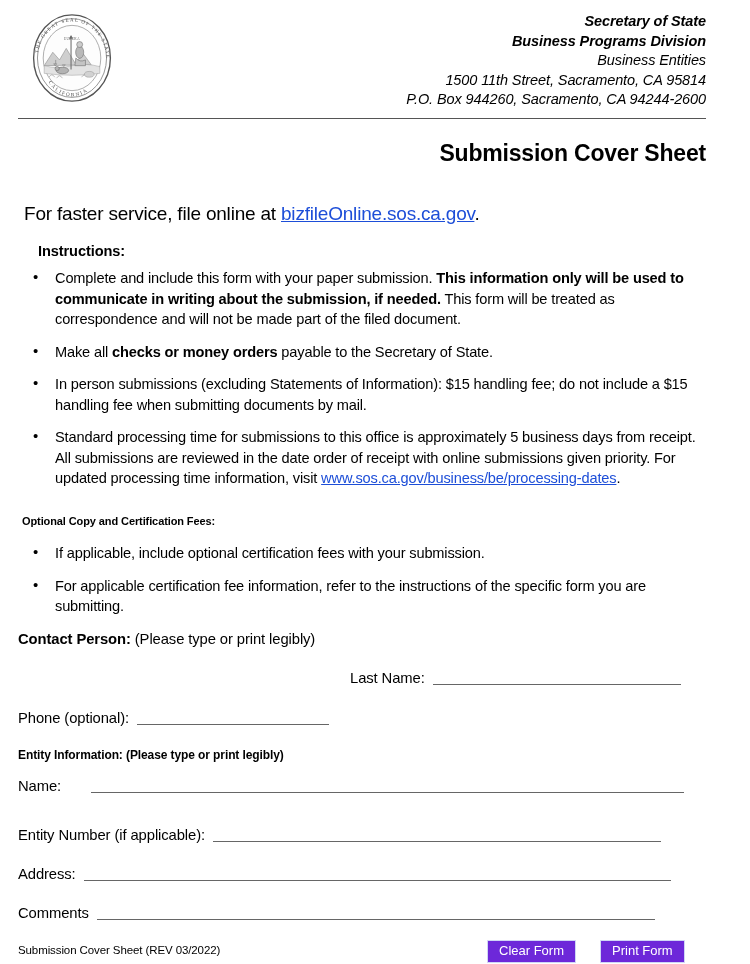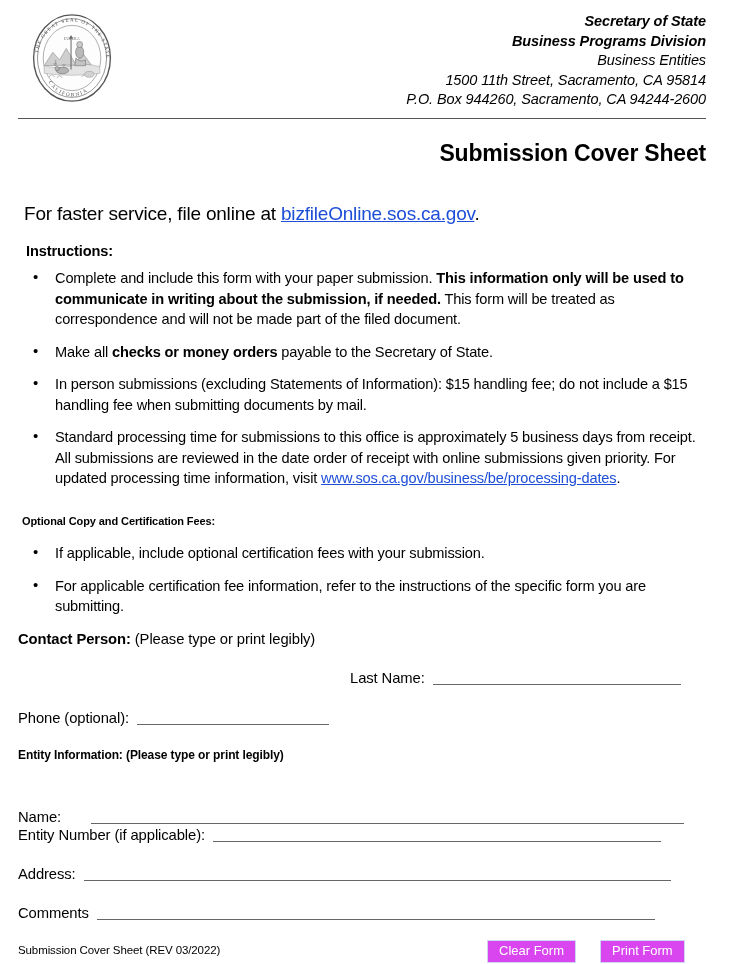--- a/index.html
+++ b/index.html
@@ -85,21 +85,21 @@
   
   .body-block {
     position: absolute;
     left: 22px;
     top: 243px;
     width: 690px;
   }
   .section-heading {
     font-size: 14.6px;
     font-weight: bold;
-    margin: 0 0 9px 4px;
+    margin: 0 0 9px 16px;
     letter-spacing: -0.1px;
   }
   ul.bullets {
     list-style: none;
     margin: 0;
     padding: 0;
   }
   ul.bullets > li {
     position: relative;
     padding-left: 33px;
@@ -179,42 +179,42 @@
   .field-line.w-last  { width: 248px; }
   .field-line.w-phone { width: 192px; }
   .field-line.w-name  { width: 593px; }
   .field-line.w-ent   { width: 448px; }
   .field-line.w-addr  { width: 587px; }
   .field-line.w-comm  { width: 558px; }
 
   #row-first  { left: 18px;  top: 670px; }
   #row-last   { left: 350px; top: 670px; }
   #row-phone  { left: 18px;  top: 710px; }
-  #row-name   { left: 18px;  top: 809px; gap: 22px; }
+  #row-name   { left: 18px;  top: 778px; gap: 22px; }
   #row-entity { left: 18px;  top: 827px; }
   #row-addr   { left: 18px;  top: 866px; }
   #row-comm   { left: 18px;  top: 905px; }
 
   
   .footer-note {
     position: absolute;
     left: 18px;
     top: 944px;
     font-size: 11.5px;
     letter-spacing: -0.1px;
   }
   .form-buttons {
     position: absolute;
     top: 940px;
     left: 487px;
     display: flex;
     gap: 24px;
   }
   .form-button {
-    background: #d946ef;
+    background: #6d28d9;
     color: #ffffff;
     font-family: "Liberation Sans", sans-serif;
     font-size: 13px;
     padding: 3px 11px 4px 11px;
     border: 1.5px solid #cfd6f5;
     border-radius: 1px;
     cursor: pointer;
     line-height: 14px;
     white-space: nowrap;
   }

